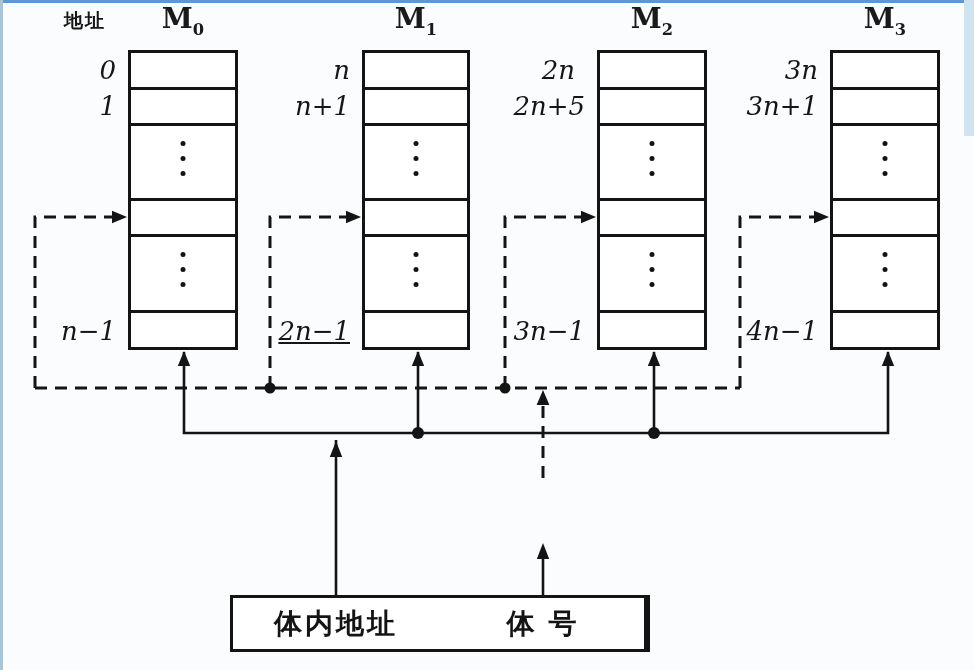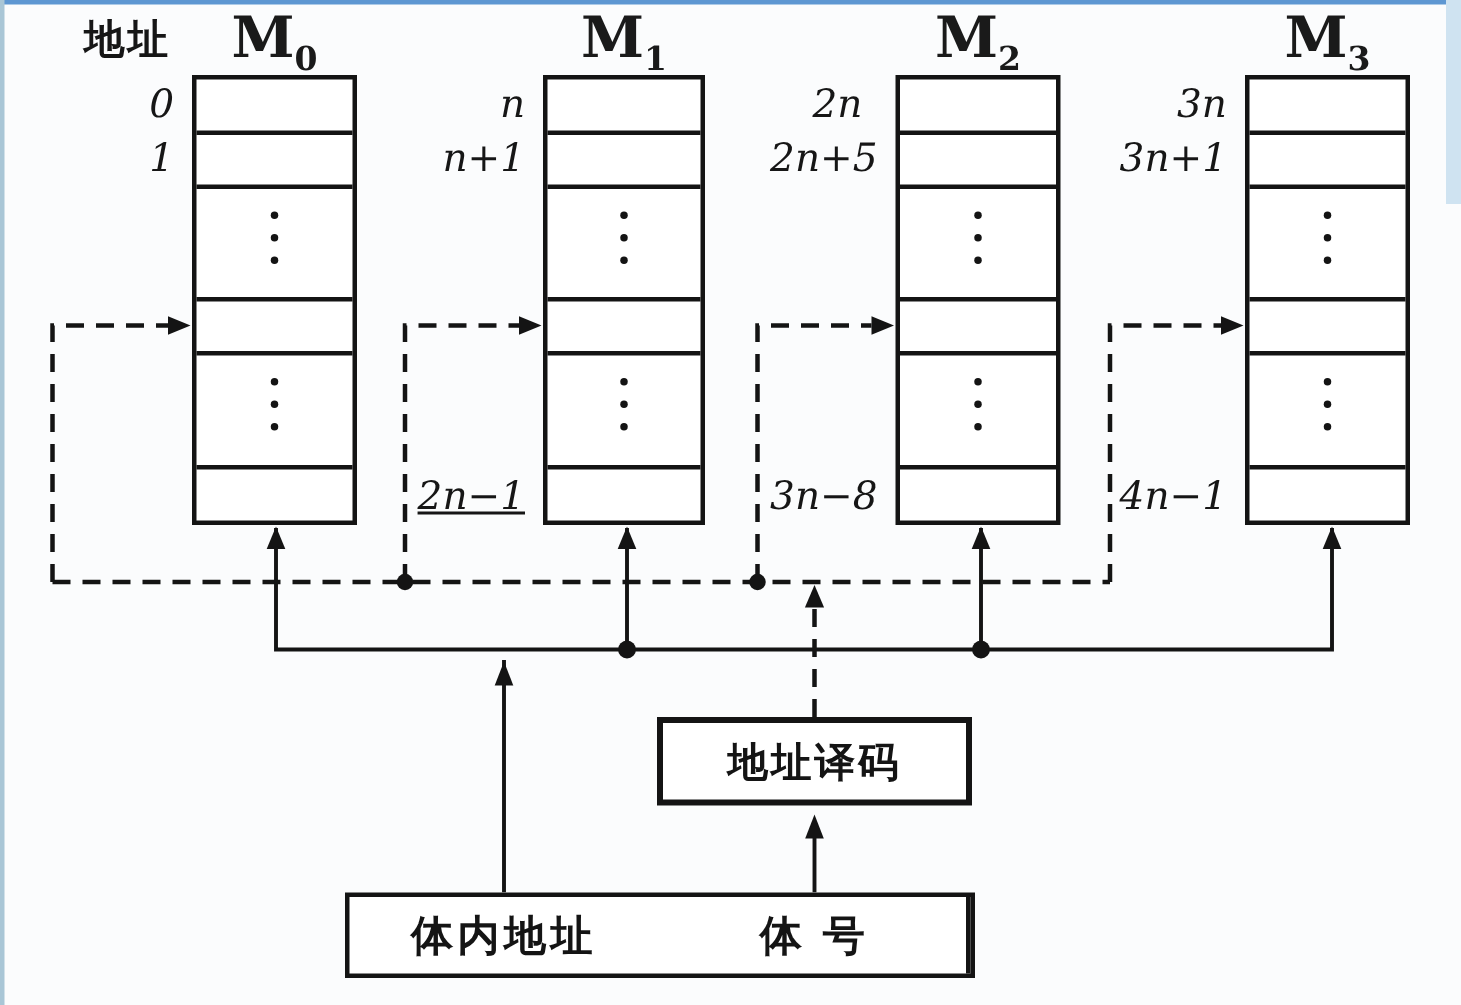--- a/index.html
+++ b/index.html
@@ -28,31 +28,31 @@
   .divider{position:absolute;left:0;width:100%;height:3px;background:var(--line);}
   .d1{top:34px}.d2{top:70px}.d3{top:145px}.d4{top:181px}.d5{top:257px}
   .dotcol{position:absolute;left:50%;transform:translateX(-50%);display:flex;flex-direction:column;gap:10px;}
   .dotcol.a{top:88px}.dotcol.b{top:199px}
   .dotcol i{width:5px;height:5px;border-radius:50%;background:var(--line);}
 
   
   .mod-title{
     position:absolute;top:2px;width:96px;text-align:center;
     font-family:"DejaVu Serif","Liberation Serif",serif;
-    font-weight:bold;font-size:38px;color:#1a1a1a;
+    font-weight:bold;font-size:28px;color:#1a1a1a;
   }
   .mod-title sub{font-size:0.58em;font-weight:bold;}
   .addr-label{
     position:absolute;width:86px;height:36px;line-height:36px;text-align:right;
     font-family:"DejaVu Serif","Liberation Serif",serif;font-style:italic;
     font-size:26px;color:#161616;white-space:nowrap;
   }
   .addr-header{
     position:absolute;left:40px;top:8px;width:90px;text-align:center;
-    font-size:27px;font-weight:700;color:#161616;
+    font-size:19px;font-weight:700;color:#161616;
     font-family:"Liberation Sans",sans-serif;letter-spacing:2px;
   }
   
   .decoder-box{
     position:absolute;left:438px;top:478px;width:210px;height:59px;
     box-sizing:border-box;border:4px solid var(--line);background:#fff;
     display:flex;align-items:center;justify-content:center;
     font-size:27px;font-weight:700;color:#141414;letter-spacing:2px;
     font-family:"Liberation Sans",sans-serif;
   }
@@ -133,20 +133,21 @@
         <i></i>
       </div>
     <div class="dotcol b">
         <i></i>
         <i></i>
         <i></i>
       </div>
   </div>
   <div class="addr-label" style="left:30px;top:52px;">0</div>
   <div class="addr-label" style="left:30px;top:88px;">1</div>
+  <div class="addr-label" style="left:30px;top:313px;">n−1</div>
 
   <div class="mod-title" style="left:368px;">
     <span>M</span><sub>1</sub>
   </div>
   <div class="module" style="left:362px;width:108px;">
     <div class="divider d1"></div>
     <div class="divider d2"></div>
     <div class="divider d3"></div>
     <div class="divider d4"></div>
     <div class="divider d5"></div>
@@ -180,21 +181,21 @@
         <i></i>
       </div>
     <div class="dotcol b">
         <i></i>
         <i></i>
         <i></i>
       </div>
   </div>
   <div class="addr-label" style="left:489px;top:52px;">2n</div>
   <div class="addr-label" style="left:499px;top:88px;">2n+5</div>
-  <div class="addr-label" style="left:499px;top:313px;">3n−8</div>
+  <div class="addr-label" style="left:499px;top:313px;">3n−1</div>
 
   <div class="mod-title" style="left:837px;">
     <span>M</span><sub>3</sub>
   </div>
   <div class="module" style="left:830px;width:110px;">
     <div class="divider d1"></div>
     <div class="divider d2"></div>
     <div class="divider d3"></div>
     <div class="divider d4"></div>
     <div class="divider d5"></div>
@@ -206,21 +207,20 @@
     <div class="dotcol b">
         <i></i>
         <i></i>
         <i></i>
       </div>
   </div>
   <div class="addr-label" style="left:732px;top:52px;">3n</div>
   <div class="addr-label" style="left:732px;top:88px;">3n+1</div>
   <div class="addr-label" style="left:732px;top:313px;">4n−1</div>
 
-  <div class="decoder-box">地址译码</div>
 
   <div class="reg-box">
     <div class="reg-cell offset">体内地址</div>
     <div class="reg-cell bank">体号</div>
   </div>
 
   <div class="edge-left"></div>
 </div>
 
 </body></html>

